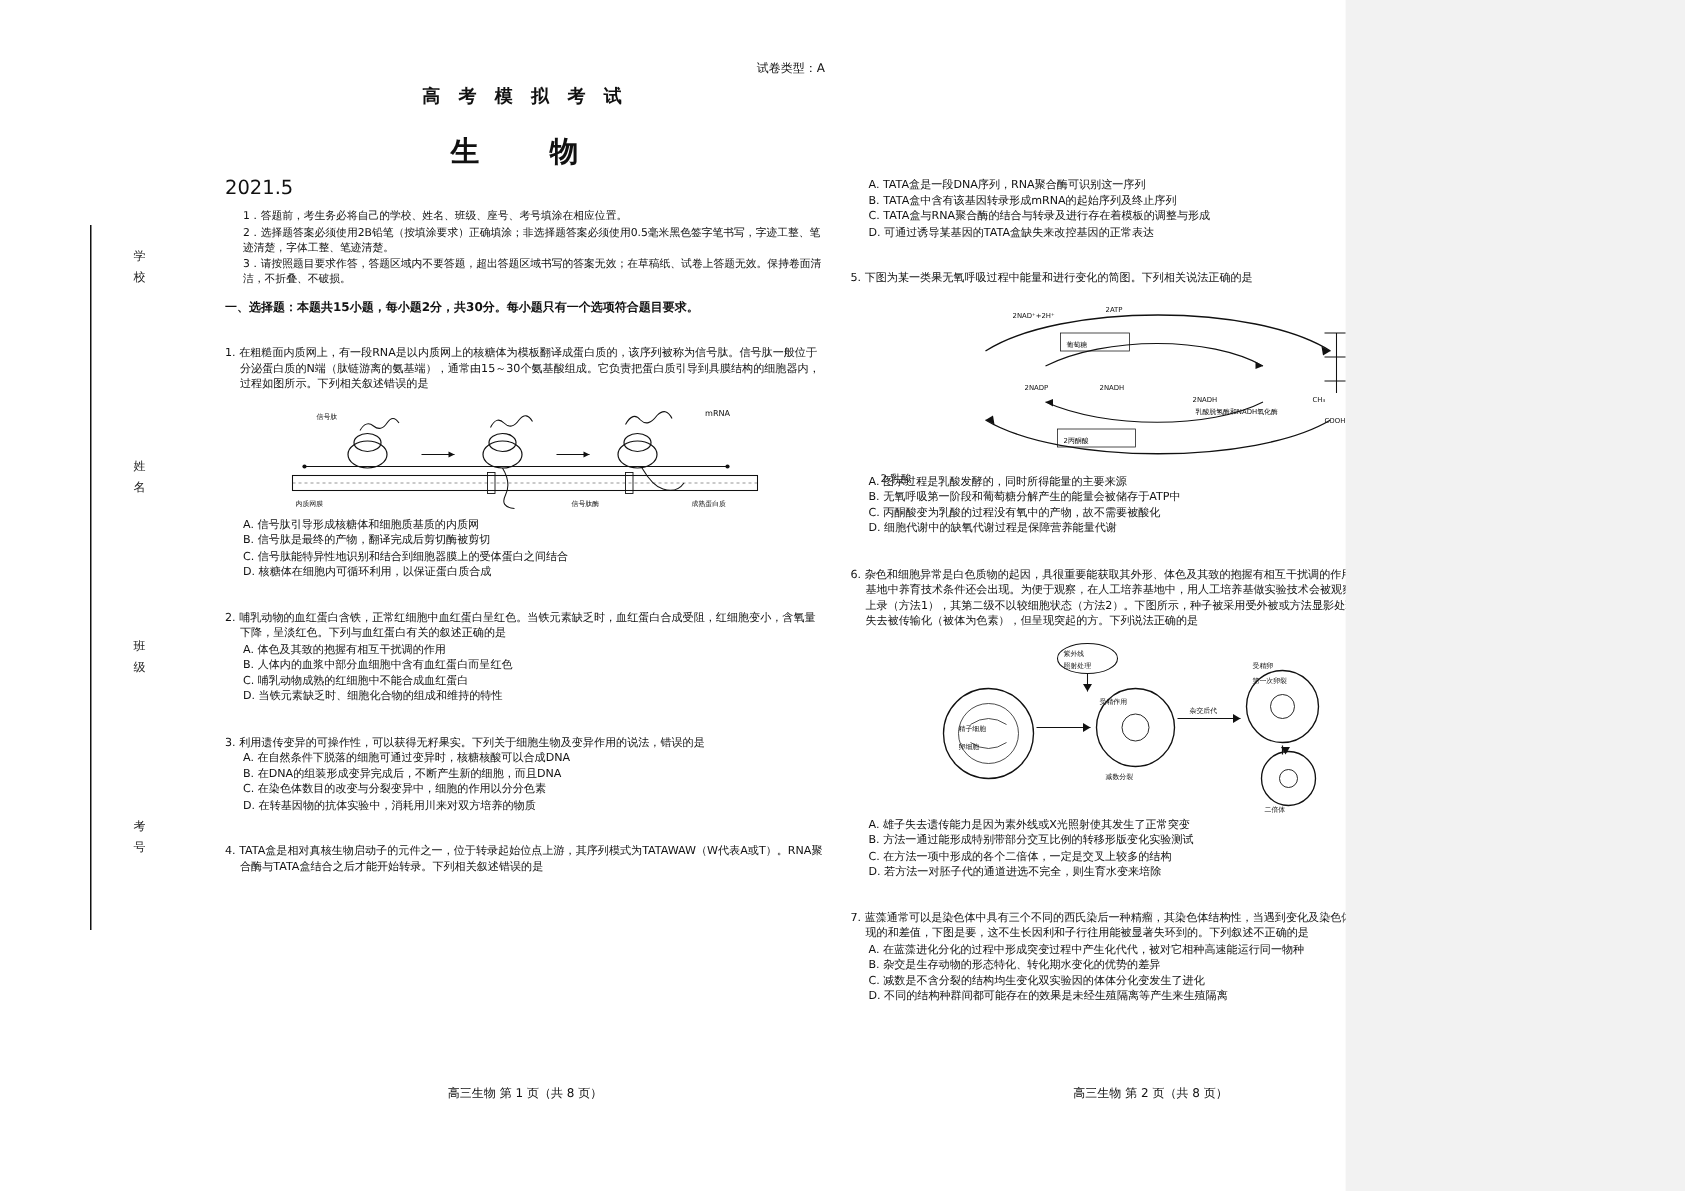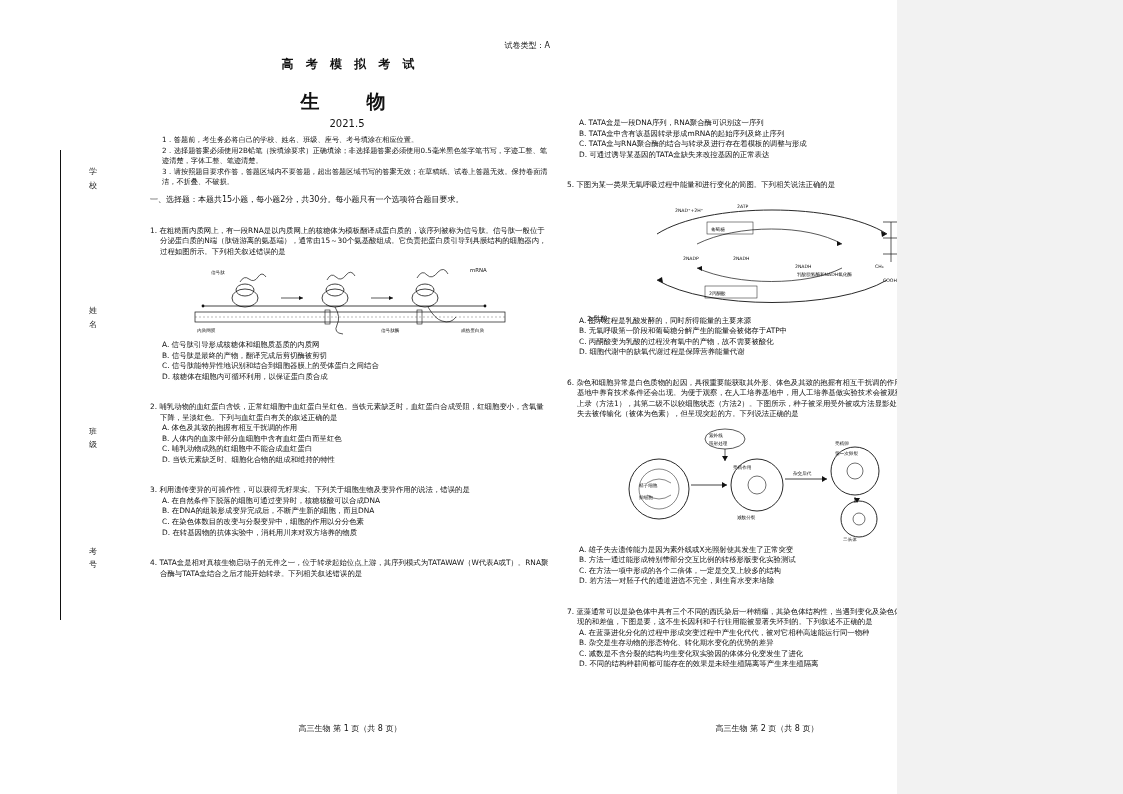--- a/index.html
+++ b/index.html
@@ -62,34 +62,34 @@
     margin:16px 0 15px 0;
   }
   .subject{
     text-align:center;
     font-size:19px;
     font-weight:bold;
     letter-spacing:14px;
     margin:4px 0 2px 0;
   }
   .datestamp{
-    text-align:center;
-    font-size:10px;
+    text-align:left;
+    font-size:13px;
     margin:2px 6px 4px 0;
   }
   .notice-h{
     font-weight:bold;font-size:8px;margin:4px 0 1px 8px;
   }
   .notice-l{
     margin:0 0 0 12px;
     font-size:7.2px;
     line-height:1.45;
   }
   .sect-h{
-    font-weight:normal;font-size:8px;margin:7px 0 2px 0;
+    font-weight:bold;font-size:8px;margin:7px 0 2px 0;
   }
   .q{
     margin:20px 0 0 0;
     text-indent:-10px;padding-left:10px;
   }
   .opt{
     margin:0 0 0 12px;
     text-indent:-9px;padding-left:9px;
   }
   .figbox{

